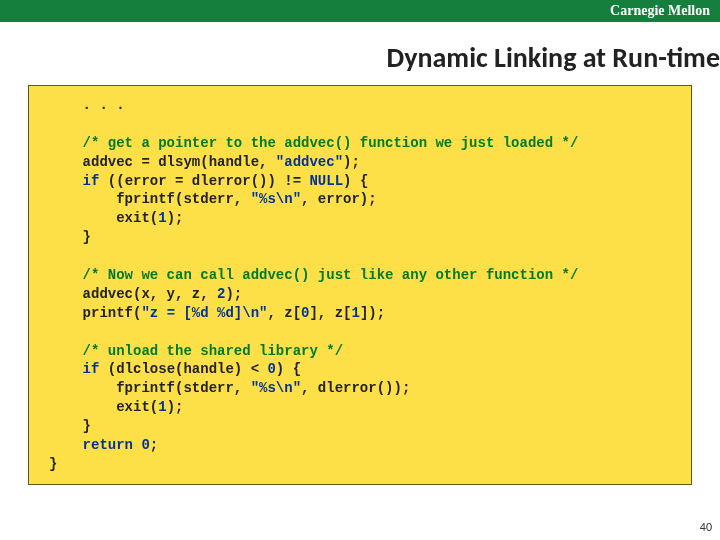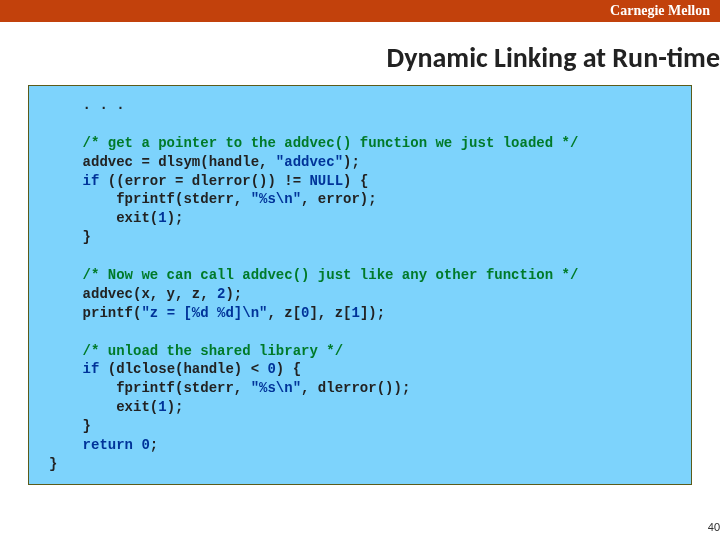--- a/index.html
+++ b/index.html
@@ -1,24 +1,24 @@
 <!DOCTYPE html>
 <html><head>
 <meta charset="utf-8">
 <style>
   * { margin: 0; padding: 0; box-sizing: border-box; }
   html, body { width: 720px; height: 540px; background: #fff; font-family: Calibri, Arial, sans-serif; overflow: hidden; }
-  .banner { width: 100%; height: 22px; background: #c2410c; display: flex; justify-content: flex-end; align-items: center; padding-right: 10px; }
+  .banner { width: 100%; height: 22px; background: #15803d; display: flex; justify-content: flex-end; align-items: center; padding-right: 10px; }
   .banner-label { color: #fff; font-weight: bold; font-size: 14px; font-family: Georgia, 'Times New Roman', serif; }
   .title { font-size: 28px; font-weight: bold; color: #222; margin: 18px 0 10px 28px; font-family: Calibri, Arial, sans-serif; text-align: right; }
-  .codeblock { margin: 0 28px 0 28px; border: 1px solid #5b5b1a; background: #7dd3fc; padding: 10px 20px 10px 20px; width: 664px; }
+  .codeblock { margin: 0 28px 0 28px; border: 1px solid #5b5b1a; background: #fde047; padding: 10px 20px 10px 20px; width: 664px; }
   pre { font-family: "Courier New", Courier, monospace; font-size: 14px; font-weight: bold; line-height: 1.35; white-space: pre; color: #222; }
   .kw { color: #003399; }
   .cm { color: #007a29; }
-  .pageno { position: absolute; right: 0; bottom: 6px; font-size: 12px; color: #333; }
+  .pageno { position: absolute; right: 8px; bottom: 6px; font-size: 12px; color: #333; }
 </style>
 </head>
 <body>
 
 <div class="banner">
   <span class="banner-label">Carnegie Mellon</span>
 </div>
 
 <h1 class="title">Dynamic Linking at Run-time</h1>
 

